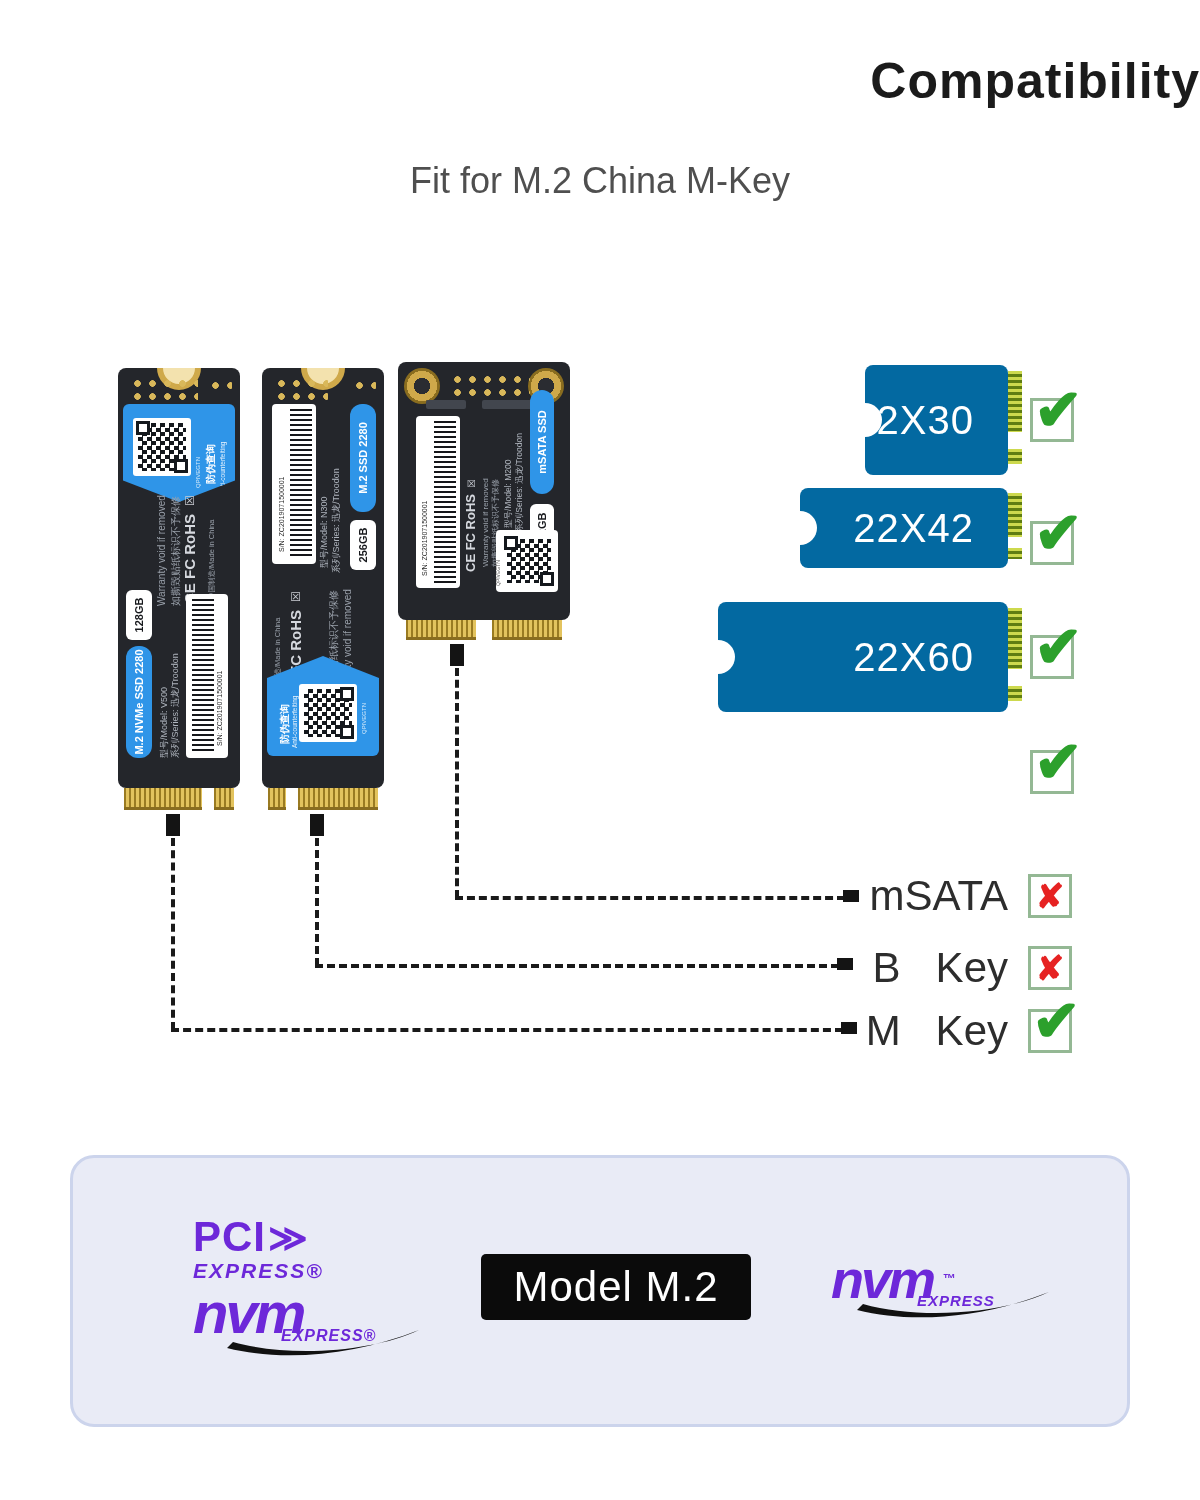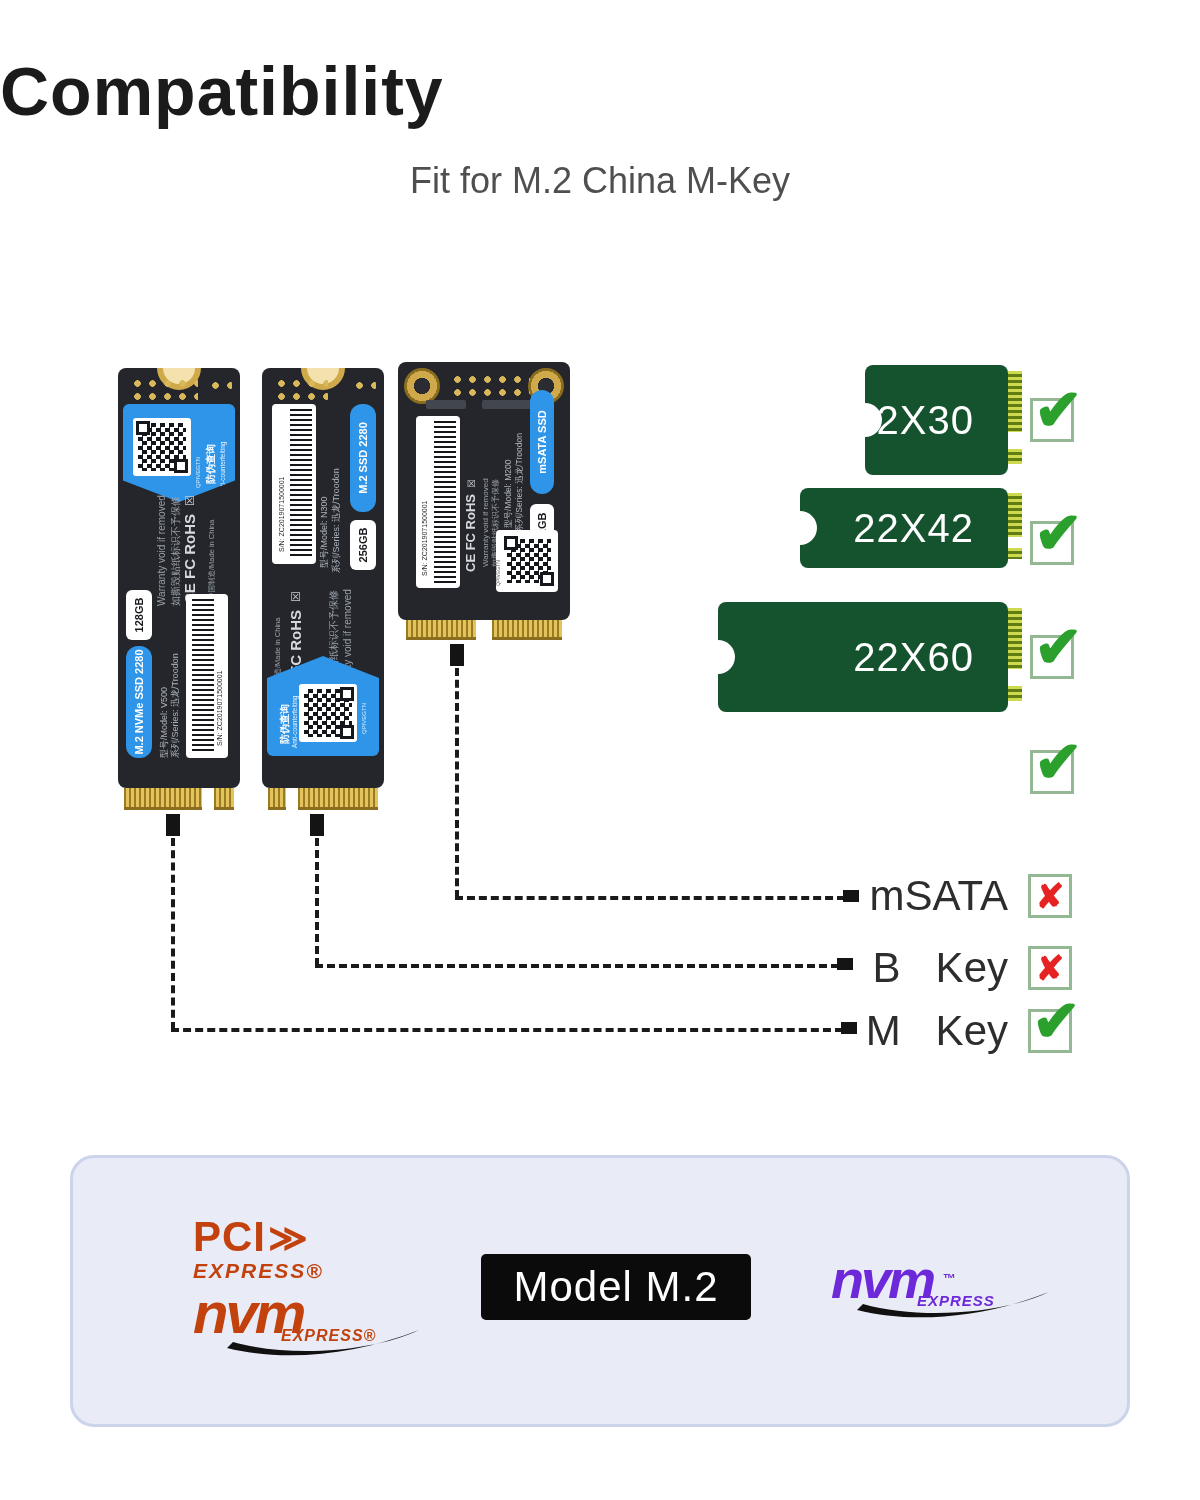--- a/index.html
+++ b/index.html
@@ -1,21 +1,21 @@
 <!DOCTYPE html>
 <html><head>
 <meta charset="utf-8">
 <style>
   html,body{margin:0;padding:0;background:#ffffff;}
   .canvas{position:relative;width:1200px;height:1500px;background:#ffffff;overflow:hidden;
           font-family:"Liberation Sans", sans-serif;}
 
   
-  .title{position:absolute;left:0;top:52px;width:100%;text-align:left;
-         font-size:68px;font-weight:bold;color:#1b1b1b;letter-spacing:1px;}
+  .title{position:absolute;left:0;top:52px;width:100%;text-align:right;
+         font-size:50px;font-weight:bold;color:#1b1b1b;letter-spacing:1px;}
   .subtitle{position:absolute;left:0;top:160px;width:100%;text-align:center;
             font-size:36px;color:#4f4f4f;}
 
   
   .ssd{position:absolute;}
   .ssd-body{position:absolute;left:0;top:0;right:0;background:#24262b;border-radius:8px;overflow:hidden;}
   .top-notch{position:absolute;left:50%;top:-22px;transform:translateX(-50%);
              width:44px;height:44px;border-radius:50%;background:#f3e2ae;
              border:6px solid #cfa94a;box-sizing:border-box;}
   .dots{position:absolute;background-image:radial-gradient(circle,#d9b85a 3px,rgba(0,0,0,0) 3.6px);
@@ -39,21 +39,21 @@
   .white-pill span{color:#16181c;font-size:11px;}
   .blabel{position:absolute;background:#ffffff;border-radius:4px;}
   .bars{position:absolute;background:repeating-linear-gradient(180deg,#15161a 0 2px,#ffffff 2px 5px);}
   .gold{position:absolute;top:0;height:100%;
         background:repeating-linear-gradient(90deg,#9a7b22 0 2px,#e3c35e 2px 5px);
         border-bottom:3px solid #8a6d1f;box-sizing:border-box;}
   .conn{position:absolute;}
   .qrsticker{position:absolute;background:#ffffff;border-radius:4px;}
 
   
-  .gboard{position:absolute;background:#14532d;border-radius:8px;}
+  .gboard{position:absolute;background:#0369a1;border-radius:8px;}
   .bnotch{position:absolute;left:-17px;top:50%;transform:translateY(-50%);
           width:34px;height:34px;border-radius:50%;background:#ffffff;}
   .pins{position:absolute;right:-14px;top:4px;bottom:4px;width:14px;}
   .pins .p1{position:absolute;top:2%;height:60%;width:100%;
             background:repeating-linear-gradient(180deg,#cdd94e 0 3px,#5f7d12 3px 6px);}
   .pins .p2{position:absolute;bottom:7%;height:15%;width:100%;
             background:repeating-linear-gradient(180deg,#cdd94e 0 3px,#5f7d12 3px 6px);}
   .gl{position:absolute;right:34px;top:50%;transform:translateY(-50%);
       font-size:40px;color:#ffffff;letter-spacing:1px;}
 
@@ -70,21 +70,21 @@
             white-space:pre;line-height:44px;}
 
   
   .dl-v{position:absolute;width:0;border-left:4px dashed #1a1a1a;}
   .dl-h{position:absolute;height:0;border-top:4px dashed #1a1a1a;}
   .nub{position:absolute;background:#141414;}
 
   
   .panel{position:absolute;left:70px;top:1155px;width:1060px;height:272px;background:#e9ebf6;
          border:3px solid #ccd4ec;border-radius:24px;box-sizing:border-box;}
-  .logo-pci{position:absolute;left:120px;top:58px;color:#c2410c;}
+  .logo-pci{position:absolute;left:120px;top:58px;color:#6d28d9;}
   .pci-row{font-size:42px;font-weight:bold;letter-spacing:1px;line-height:42px;}
   .pci-row .arrow{font-size:38px;font-weight:bold;margin-left:2px;}
   .pci-exp{font-size:21px;font-style:italic;font-weight:bold;letter-spacing:2px;margin-top:0px;}
   .nvm-big{font-size:58px;font-weight:800;font-style:italic;letter-spacing:-3px;line-height:52px;margin-top:4px;}
   .nvm-exp{font-size:16px;font-style:italic;font-weight:bold;letter-spacing:1px;margin-left:88px;margin-top:-12px;position:relative;z-index:2;}
   .swoosh{position:absolute;}
   .badge{position:absolute;left:408px;top:96px;width:270px;height:66px;background:#0b0b0b;border-radius:5px;
          display:flex;align-items:center;justify-content:center;}
   .badge span{color:#ffffff;font-size:42px;letter-spacing:1px;}
   .logo-nvm2{position:absolute;left:758px;top:96px;color:#6d28d9;}

